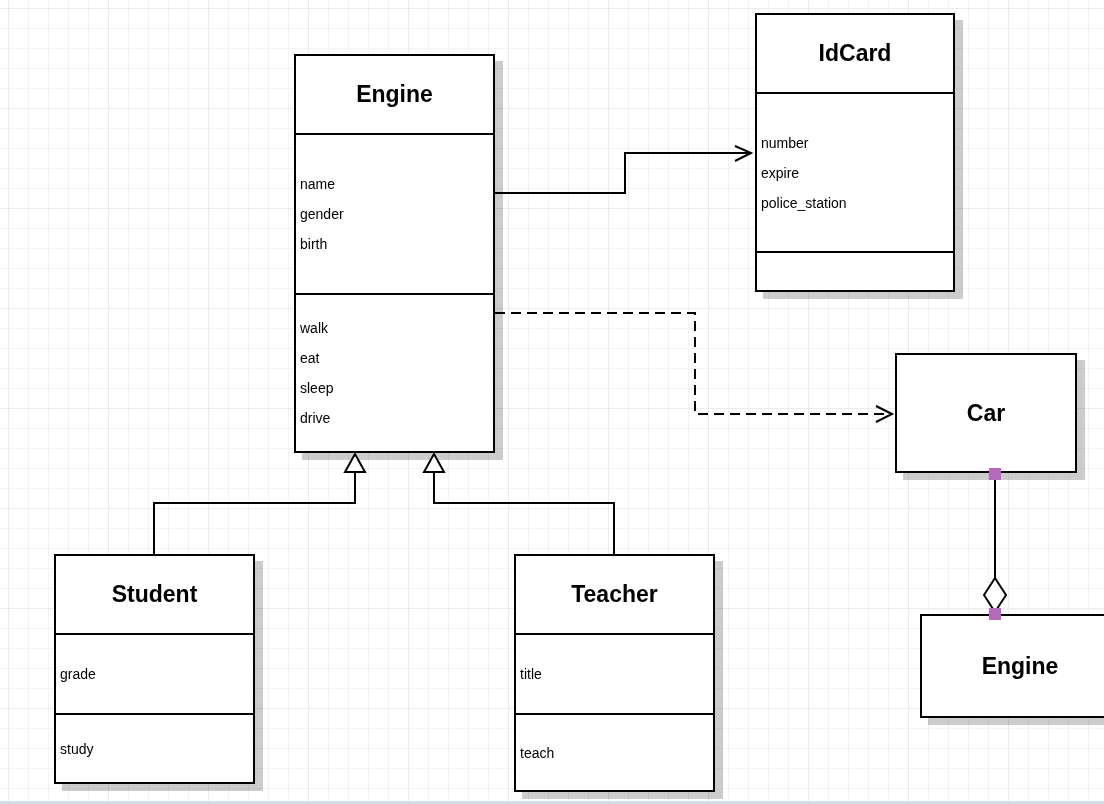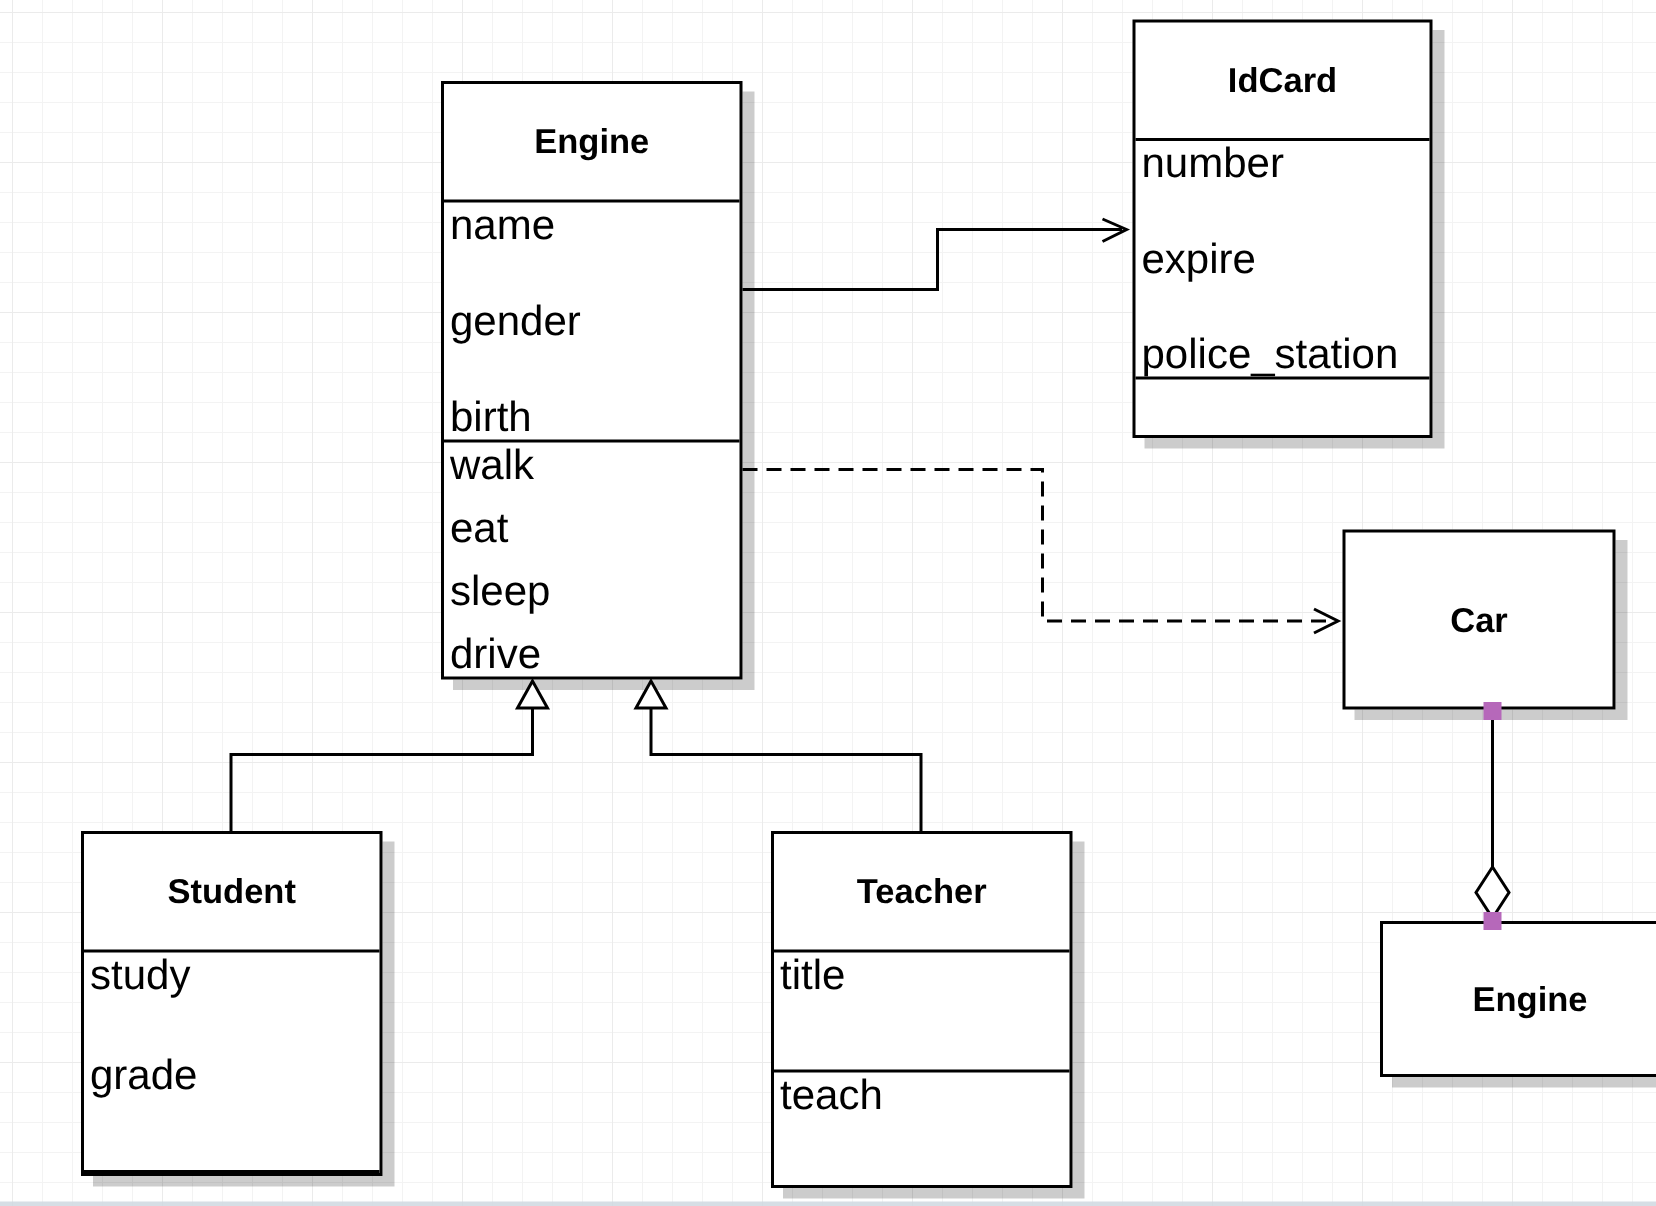--- a/index.html
+++ b/index.html
@@ -29,23 +29,23 @@
   }
   .uml-title{
     display:flex;align-items:center;justify-content:center;
     font-weight:bold;font-size:23px;
     flex:0 0 79px;
     text-align:right;
   }
   .uml-title.divided{border-bottom:2px solid #000;box-sizing:border-box;}
   .uml-title.fill{flex:1 1 auto;}
   .uml-members{
-    display:flex;flex-direction:column;justify-content:space-between;
+    display:flex;flex-direction:column;justify-content:center;
     padding-left:4px;
-    font-size:28px;line-height:30px;
+    font-size:14px;line-height:30px;
     box-sizing:border-box;
     overflow:hidden;
   }
   .uml-members.divided{border-bottom:2px solid #000;}
   svg#wires{position:absolute;left:0;top:0;pointer-events:none;}
   svg#wires .hit{pointer-events:stroke;}
   .bottom-edge{
     position:absolute;left:0;bottom:0;width:100%;height:3px;
     background:#cfd8e0;opacity:.85;
   }
@@ -93,25 +93,25 @@
   <div class="uml-box" style="left:920px;top:614px;width:200px;height:104px">
     <div class="uml-title fill">
       <span>Engine</span>
     </div>
   </div>
 
   <div class="uml-box" style="left:54px;top:554px;width:201px;height:230px">
     <div class="uml-title divided">
       <span>Student</span>
     </div>
+    <div class="uml-members divided" style="flex:0 0 80px">
+      <div>grade</div>
+    </div>
     <div class="uml-members" style="flex:1 1 auto">
       <div>study</div>
-    </div>
-    <div class="uml-members divided" style="flex:0 0 80px">
-      <div>grade</div>
     </div>
   </div>
 
   <div class="uml-box" style="left:514px;top:554px;width:201px;height:238px">
     <div class="uml-title divided">
       <span>Teacher</span>
     </div>
     <div class="uml-members divided" style="flex:0 0 80px">
       <div>title</div>
     </div>

